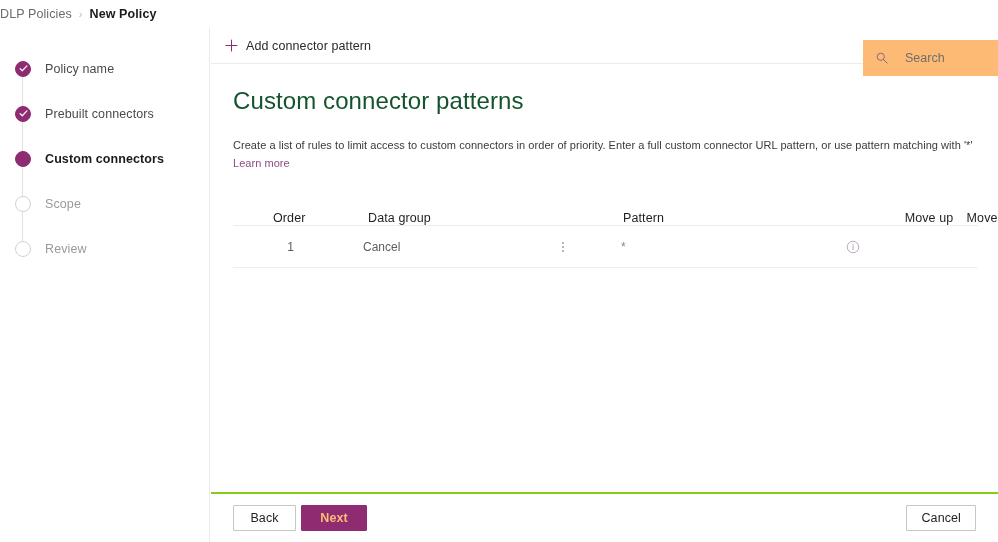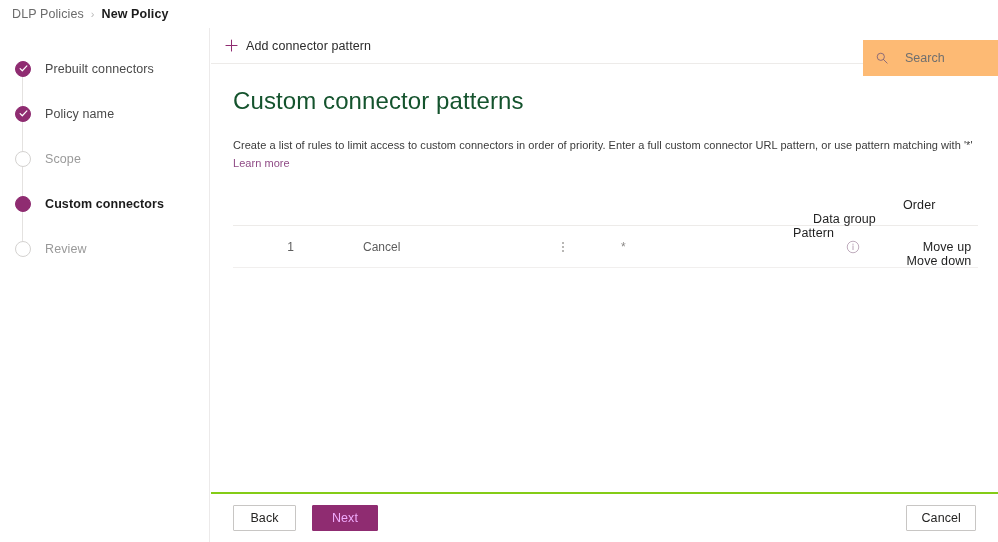--- a/index.html
+++ b/index.html
@@ -19,21 +19,21 @@
     background: #ffffff;
   }
 
   
   .breadcrumb {
     position: absolute;
     left: 0; top: 0;
     width: 998px; height: 28px;
     display: flex;
     align-items: center;
-    padding-left: 12px;
+    padding-left: 0;
     font-size: 12.5px;
   }
   .bc-link {
     color: #6b6b6b;
     text-decoration: none;
     letter-spacing: .1px;
   }
   .bc-sep {
     color: #b9b9b9;
     margin: 0 7px;
@@ -199,21 +199,20 @@
     width: 745px;
   }
   .t-head {
     display: flex;
     align-items: flex-end;
     height: 28px;
     border-bottom: 1px solid #edebe9;
     font-size: 12.5px;
     color: #1f1f1f;
     letter-spacing: .1px;
-    flex-direction: column;
   }
   .t-row {
     display: flex;
     align-items: center;
     height: 42px;
     border-bottom: 1px solid #f1efee;
     font-size: 12px;
     color: #5d5d5d;
   }
 
@@ -267,68 +266,69 @@
     border-radius: 1px;
   }
   .btn-default {
     background: #ffffff;
     border: 1px solid #c8c6c4;
     color: #252423;
   }
   .btn-primary {
     background: #8f2c71;
     border: 1px solid #8f2c71;
-    color: #f0abfc;
-    margin-left: 16px;
+    color: #fdba74;
+    margin-left: 5px;
     min-width: 66px;
+    font-weight: bold;
   }
   .btn-cancel { margin-left: auto; min-width: 62px; }
 </style>
 </head>
 <body>
 
 <div class="app">
 
   <div class="breadcrumb">
     <a class="bc-link">DLP Policies</a>
     <span class="bc-sep">›</span>
     <span class="bc-current">New Policy</span>
   </div>
 
   <div class="rail">
     <div class="steps">
 
       <div class="connector" style="top:30px;height:180px;"></div>
+
+      <div class="step done">
+        <span class="step-marker">
+          <svg width="9" height="9" viewBox="0 0 12 12">
+              <path d="M1.5 6.2 L4.4 9 L10.5 2.6" fill="none" stroke="#ffffff" stroke-width="1.6" stroke-linecap="round" stroke-linejoin="round"></path>
+            </svg>
+        </span>
+        <span class="step-label">Policy name</span>
+      </div>
 
       <div class="step done">
         <span class="step-marker">
           <svg width="9" height="9" viewBox="0 0 12 12">
               <path d="M1.5 6.2 L4.4 9 L10.5 2.6" fill="none" stroke="#ffffff" stroke-width="1.6" stroke-linecap="round" stroke-linejoin="round"></path>
             </svg>
         </span>
         <span class="step-label">Prebuilt connectors</span>
       </div>
 
-      <div class="step done">
-        <span class="step-marker">
-          <svg width="9" height="9" viewBox="0 0 12 12">
-              <path d="M1.5 6.2 L4.4 9 L10.5 2.6" fill="none" stroke="#ffffff" stroke-width="1.6" stroke-linecap="round" stroke-linejoin="round"></path>
-            </svg>
-        </span>
-        <span class="step-label">Policy name</span>
+      <div class="step active">
+        <span class="step-marker"></span>
+        <span class="step-label">Custom connectors</span>
       </div>
 
       <div class="step todo">
         <span class="step-marker"></span>
         <span class="step-label">Scope</span>
-      </div>
-
-      <div class="step active">
-        <span class="step-marker"></span>
-        <span class="step-label">Custom connectors</span>
       </div>
 
       <div class="step todo">
         <span class="step-marker"></span>
         <span class="step-label">Review</span>
       </div>
 
     </div>
   </div>
 

